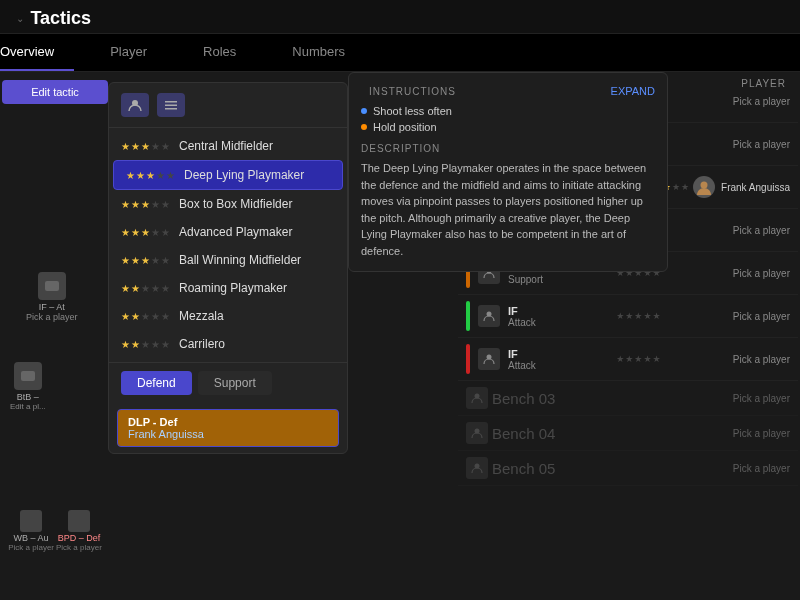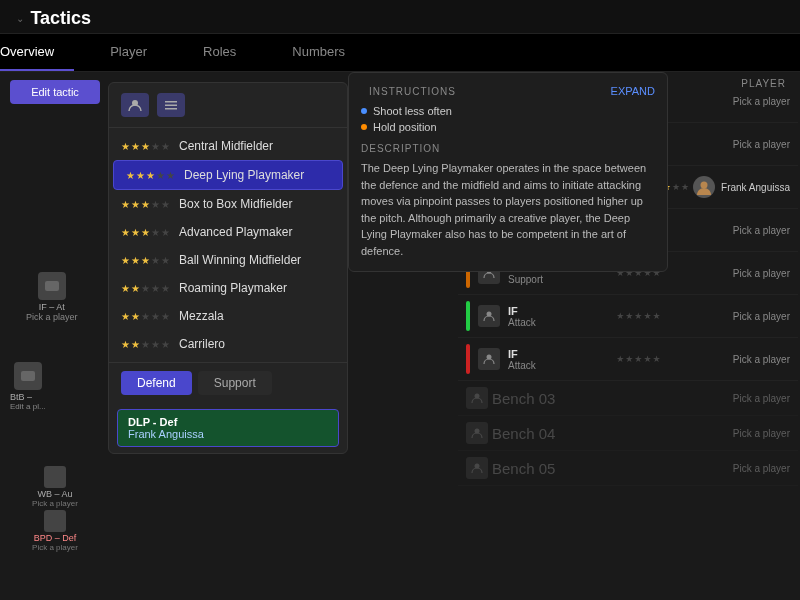--- a/index.html
+++ b/index.html
@@ -69,21 +69,21 @@
 
     .edit-tactic-btn {
       background: #5b4fcf;
       color: #fff;
       border: none;
       padding: 6px 12px;
       border-radius: 4px;
       font-size: 11px;
       cursor: pointer;
       margin: 8px;
-      width: 90px;
+      width: 106px;
     }
 
     .pitch-player {
       position: absolute;
       text-align: center;
       font-size: 10px;
     }
     .pitch-player .shirt {
       width: 28px;
       height: 28px;
@@ -169,21 +169,21 @@
     .duty-tab.active {
       background: #4a47cc;
       color: #fff;
     }
     .duty-tab.inactive {
       background: #2a2a2a;
       color: #aaa;
     }
 
     .selected-role-display {
-      background: #14532d;
+      background: #a16207;
       border: 1px solid #4a47cc;
       border-radius: 4px;
       margin: 6px 8px;
       padding: 6px 10px;
       font-size: 11px;
     }
     .selected-role-display .role-code { color: #fff; font-weight: bold; }
     .selected-role-display .player-assigned { color: #aad0ff; }
 
     
@@ -322,31 +322,31 @@
     <div class="pitch-player" style="top:200px; left:26px; text-align:center;">
       <div class="shirt" style="background:#444; width:28px; height:28px; border-radius:4px; margin:0 auto 2px;">
         <svg width="18" height="18" viewBox="0 0 18 18">
             <rect x="2" y="4" width="14" height="10" rx="2" fill="#666"></rect>
           </svg>
       </div>
       <div class="role-label">IF – At</div>
       <div class="pick-label">Pick a player</div>
     </div>
 
-    <div class="pitch-player" style="top:290px; left:10px; text-align:left;">
+    <div class="pitch-player" style="top:290px; left:10px; text-align:center;">
       <div class="shirt" style="background:#444; width:28px; height:28px; border-radius:4px; margin:0 auto 2px;">
         <svg width="18" height="18" viewBox="0 0 18 18">
             <rect x="2" y="4" width="14" height="10" rx="2" fill="#666"></rect>
           </svg>
       </div>
       <div class="role-label">BtB –</div>
       <div class="pick-label" style="font-size:8px;">Edit a pl...</div>
     </div>
 
-    <div style="position:absolute; bottom:30px; left:0; width:110px; display:flex; flex-direction:column; gap:2px; justify-content:center;">
+    <div style="position:absolute; bottom:30px; left:0; width:110px; display:flex; flex-direction:row; gap:2px; justify-content:center;">
       <div style="text-align:center; font-size:9px;">
         <div style="background:#444; width:22px; height:22px; border-radius:3px; margin:0 auto 1px;"></div>
         <div style="color:#aaa;">WB – Au</div>
         <div style="color:#777; font-size:8px;">Pick a player</div>
       </div>
       <div style="text-align:center; font-size:9px;">
         <div style="background:#444; width:22px; height:22px; border-radius:3px; margin:0 auto 1px;"></div>
         <div style="color:#f88; font-size:9px;">BPD – Def</div>
         <div style="color:#777; font-size:8px;">Pick a player</div>
       </div>

